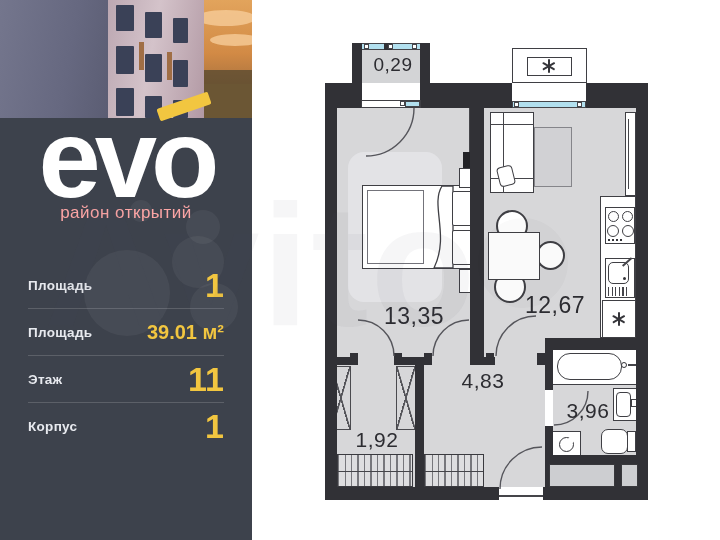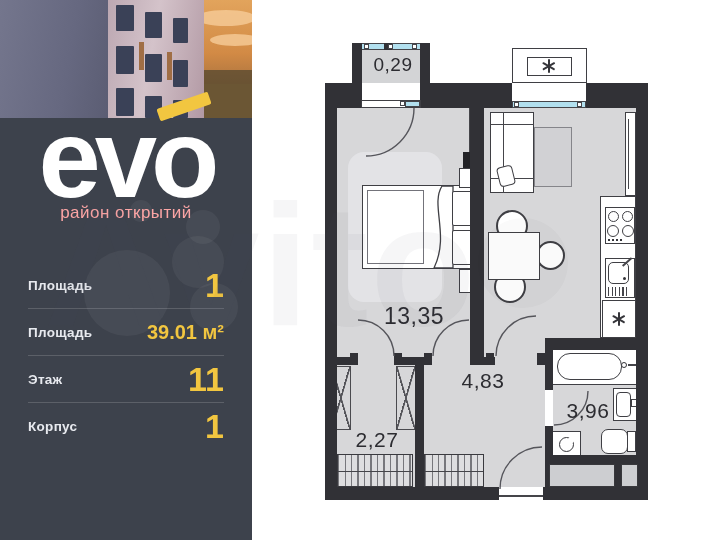--- a/index.html
+++ b/index.html
@@ -264,19 +264,20 @@
   <svg class="door" style="left:499px;top:446px" width="44" height="44" viewBox="0 0 44 44">
       <path d="M1 43 A42 42 0 0 1 43 1"></path>
     </svg>
   <svg class="door" style="left:553px;top:390px" width="36" height="36" viewBox="0 0 36 36">
       <path d="M1 35 A34 34 0 0 0 35 1"></path>
     </svg>
   <div class="line" style="left:499px;top:495px;width:44px;height:1.6px"></div>
 
   <div class="lbl" style="left:368px;top:54px;width:50px;font-size:19px">0,29</div>
   <div class="lbl" style="left:374px;top:303px;width:80px;font-size:23px">13,35</div>
-  <div class="lbl" style="left:347px;top:428px;width:60px;font-size:21px">2,27</div>
+  <div class="lbl" style="left:515px;top:292px;width:80px;font-size:23px">12,67</div>
+  <div class="lbl" style="left:347px;top:428px;width:60px;font-size:21px">1,92</div>
   <div class="lbl" style="left:453px;top:369px;width:60px;font-size:21px">4,83</div>
   <div class="lbl" style="left:558px;top:399px;width:60px;font-size:21px">3,96</div>
 </main>
 
 <span class="wm-circ" style="left:478px;top:218px;width:90px;height:90px"></span>
 <div class="watermark">Avito</div>
 
 </body></html>

